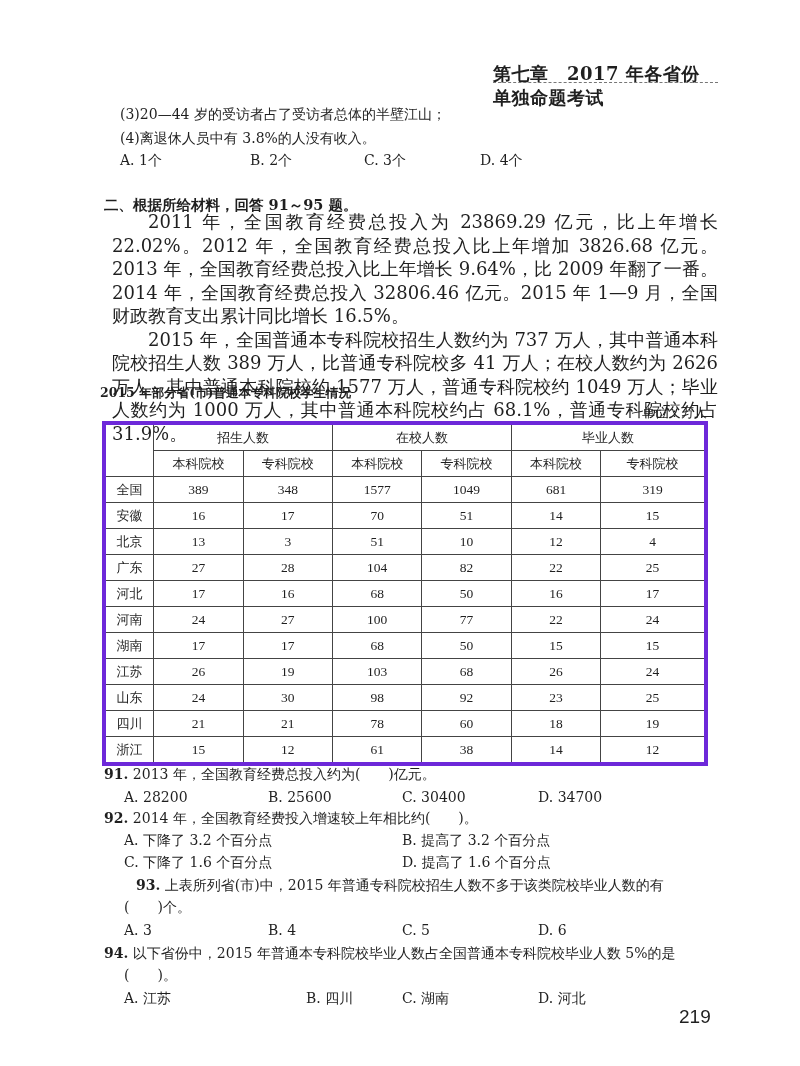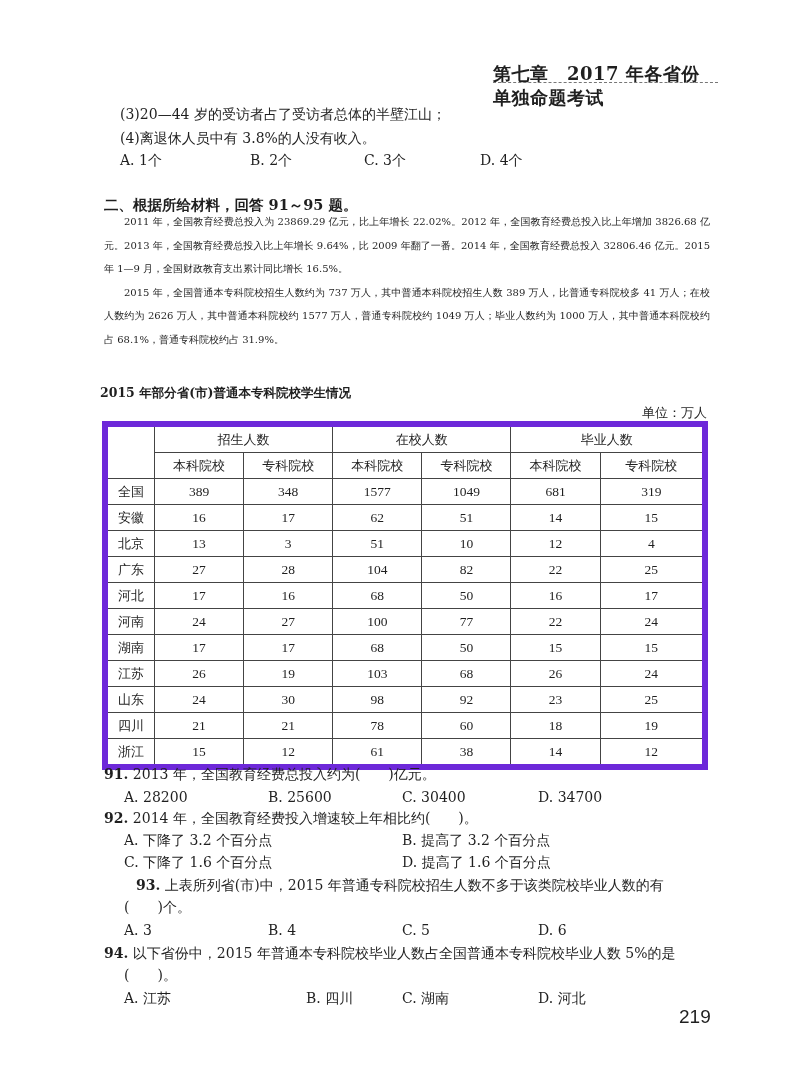--- a/index.html
+++ b/index.html
@@ -12,31 +12,31 @@
     position: absolute; left: 493px; top: 62px; width: 224px;
     font-size: 18px; font-weight: bold; letter-spacing: 0.5px;
   }
   .header-rule {
     position: absolute; left: 493px; top: 82px; width: 225px;
     border-top: 1px dashed #777;
   }
   .line { position: absolute; font-size: 14px; white-space: nowrap; line-height: 20px; }
   .opt { position: absolute; font-size: 14px; white-space: nowrap; line-height: 20px; }
   .section-title { font-weight: bold; font-size: 14.5px; }
-  .para { position: absolute; left: 104px; width: 606px; font-size: 10px; line-height: 23.5px; text-align: justify; }
+  .para { position: absolute; left: 112px; width: 606px; font-size: 18px; line-height: 23.5px; text-align: justify; }
   .para p { margin: 0; text-indent: 2em; }
   .table-title {
     position: absolute; left: 100px; width: 620px; top: 385px;
     text-align: left; font-size: 12.5px; font-weight: bold;
   }
   .unit { position: absolute; right: 93px; top: 404px; font-size: 13px; }
   table.data {
     position: absolute; left: 102px; top: 421px; width: 606px;
     border-collapse: collapse; font-size: 13px; font-family: "DejaVu Sans", "Liberation Sans", sans-serif;
-    border: 6px solid #6d28d9;
+    border: 4px solid #6d28d9;
   }
   table.data td, table.data th {
     border: 1px solid #444; text-align: center; font-weight: normal;
     height: 25px; padding: 0;
   }
   table.data .num { font-family: "Liberation Serif", serif; font-size: 13.5px; }
   .q-num { font-weight: bold; }
   .page-number {
     position: absolute; left: 679px; top: 1006px;
     font-family: "Liberation Sans", "DejaVu Sans", sans-serif; font-size: 19px;
@@ -96,21 +96,21 @@
     <td class="num">348</td>
     <td class="num">1577</td>
     <td class="num">1049</td>
     <td class="num">681</td>
     <td class="num">319</td>
   </tr>
   <tr>
     <td>安徽</td>
     <td class="num">16</td>
     <td class="num">17</td>
-    <td class="num">62</td>
+    <td class="num">70</td>
     <td class="num">51</td>
     <td class="num">14</td>
     <td class="num">15</td>
   </tr>
   <tr>
     <td>北京</td>
     <td class="num">13</td>
     <td class="num">3</td>
     <td class="num">51</td>
     <td class="num">10</td>

